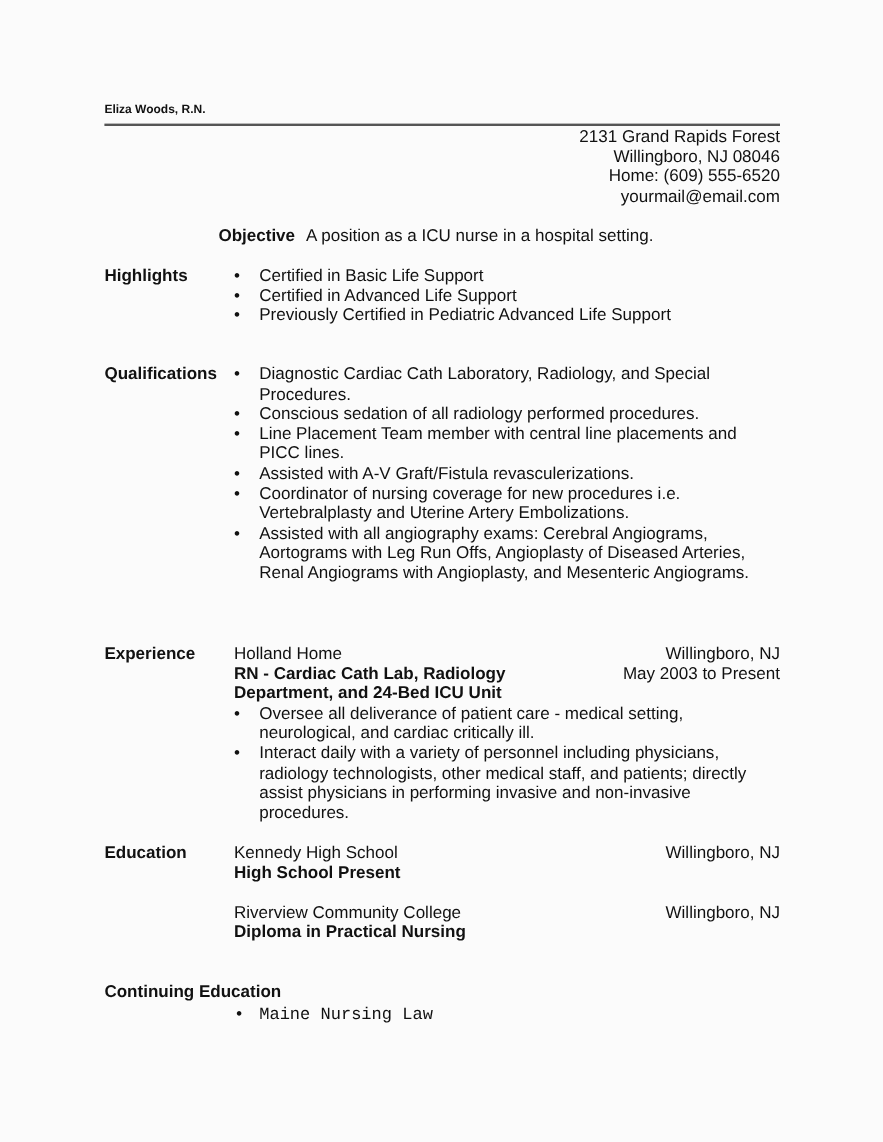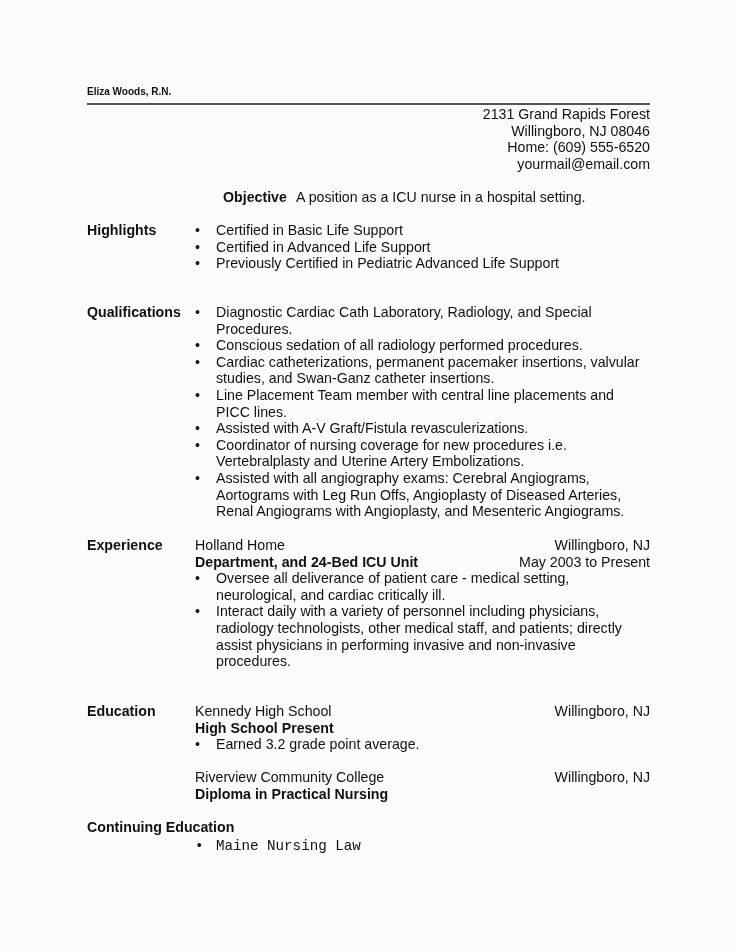--- a/index.html
+++ b/index.html
@@ -21,21 +21,20 @@
     position: absolute; top: 103px; left: 0; width: 563px;
     border-top: 2px solid #555;
   }
   .contact {
     position: absolute; top: 106px; right: 0;
     text-align: right; line-height: 16.6px; margin-left: 44px;
   }
   .objective {
     position: absolute; top: 189px; left: 95px;
     white-space: nowrap;
-    margin-left: 41px;
   }
   .objective .lbl { font-weight: bold; margin-right: 6px; }
   .section { position: absolute; left: 0; width: 563px; }
   .sec-label { position: absolute; left: 0; top: 0; font-weight: bold; }
   .sec-body { position: absolute; left: 108px; top: 0; width: 455px; line-height: 16.6px; }
   ul.bul { list-style: none; margin: 0; padding: 0; }
   ul.bul li { position: relative; padding-left: 21px; }
   ul.bul li::before { content: "•"; position: absolute; left: 0; top: 0; }
   .b { font-weight: bold; }
   .row { position: relative; }
@@ -72,59 +71,56 @@
       </ul>
     </div>
   </div>
 
   <div class="section" style="top:304px;">
     <div class="sec-label">Qualifications</div>
     <div class="sec-body">
       <ul class="bul">
         <li>Diagnostic Cardiac Cath Laboratory, Radiology, and Special Procedures.</li>
         <li>Conscious sedation of all radiology performed procedures.</li>
-        <li>Cardiac catheterizations, permanent pacemaker insertions, valvular studies, and Swan-Ganz catheter insertions.</li>
         <li>Line Placement Team member with central line placements and PICC lines.</li>
         <li>Assisted with A-V Graft/Fistula revasculerizations.</li>
         <li>Coordinator of nursing coverage for new procedures i.e. Vertebralplasty and Uterine Artery Embolizations.</li>
         <li>Assisted with all angiography exams: Cerebral Angiograms, Aortograms with Leg Run Offs, Angioplasty of Diseased Arteries, Renal Angiograms with Angioplasty, and Mesenteric Angiograms.</li>
       </ul>
     </div>
   </div>
 
   <div class="section" style="top:537px;">
     <div class="sec-label">Experience</div>
     <div class="sec-body">
       <div class="row">
         <span>Holland Home</span>
         <span class="right">Willingboro, NJ</span>
       </div>
       <div class="row">
+        <span class="b">RN - Cardiac Cath Lab, Radiology</span>
         <span class="right">May 2003 to Present</span>
       </div>
       <div class="row b">Department, and 24-Bed ICU Unit</div>
       <ul class="bul">
         <li>Oversee all deliverance of patient care - medical setting, neurological, and cardiac critically ill.</li>
         <li>Interact daily with a variety of personnel including physicians, radiology technologists, other medical staff, and patients; directly assist physicians in performing invasive and non-invasive procedures.</li>
       </ul>
     </div>
   </div>
 
   <div class="section" style="top:703px;">
     <div class="sec-label">Education</div>
     <div class="sec-body">
       <div>
         <div class="row">
           <span>Kennedy High School</span>
           <span class="right">Willingboro, NJ</span>
         </div>
         <div class="b">High School Present</div>
-        <ul class="bul">
-          <li>Earned 3.2 grade point average.</li>
-        </ul>
       </div>
       <div style="height:16.6px;"></div>
       <div>
         <div class="row">
           <span>Riverview Community College</span>
           <span class="right">Willingboro, NJ</span>
         </div>
         <div class="b">Diploma in Practical Nursing</div>
       </div>
     </div>

